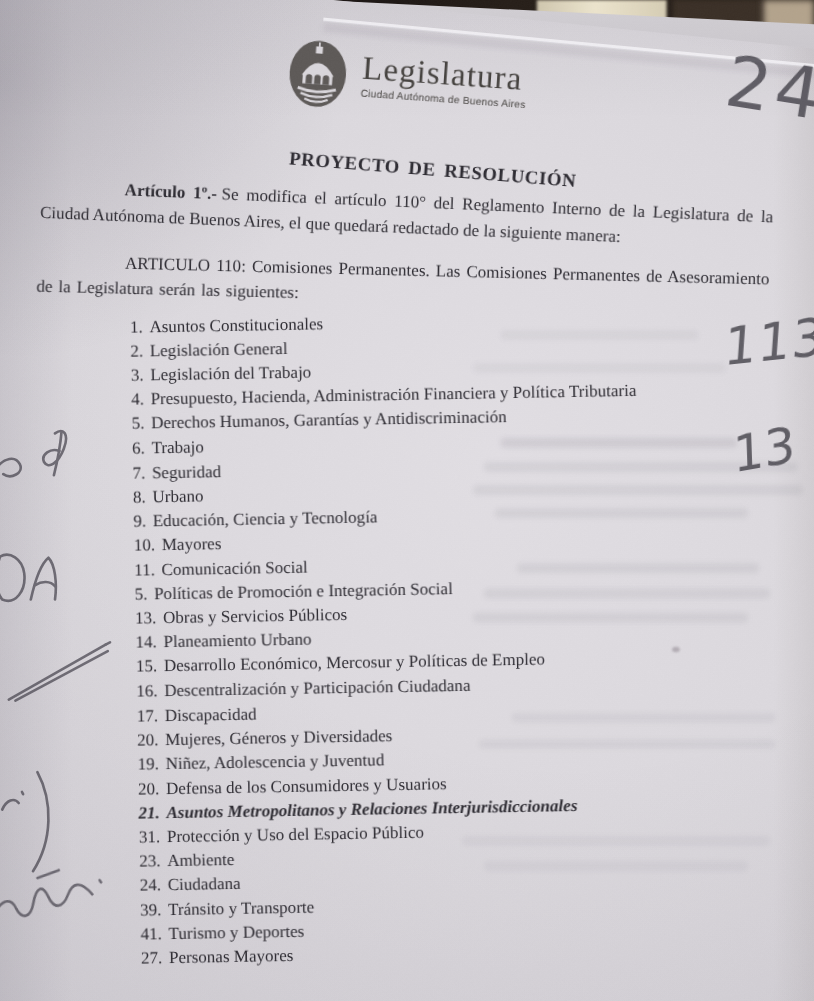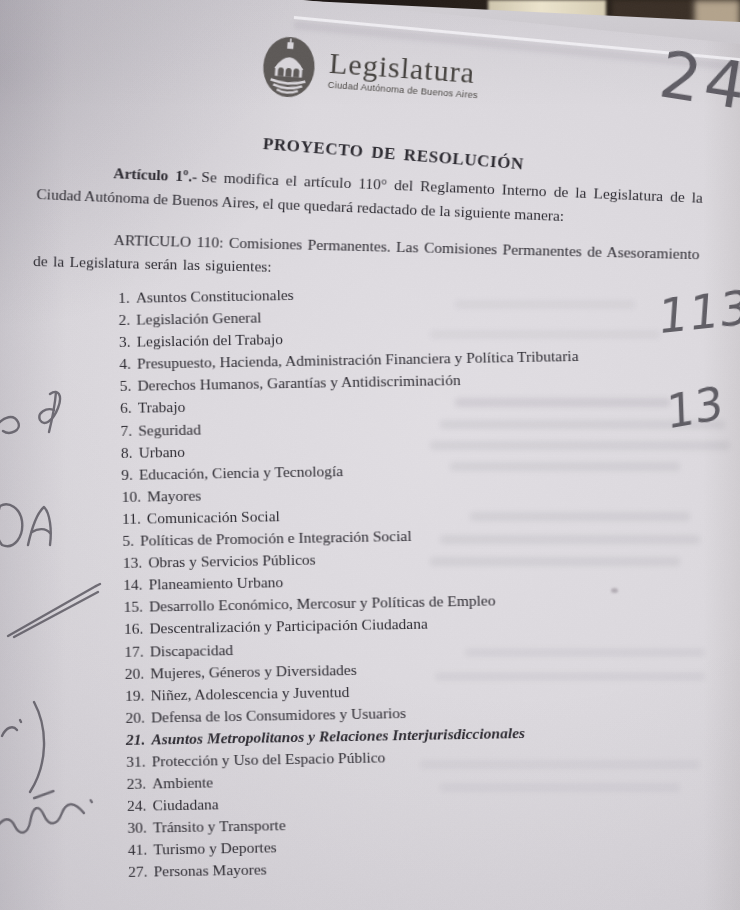--- a/index.html
+++ b/index.html
@@ -186,21 +186,21 @@
         <li><span class="num">20.</span><span>Defensa de los Consumidores y Usuarios</span></li>
 
         <li class="emph"><span class="num">21.</span><span>Asuntos Metropolitanos y Relaciones Interjurisdiccionales</span></li>
 
         <li><span class="num">31.</span><span>Protección y Uso del Espacio Público</span></li>
 
         <li><span class="num">23.</span><span>Ambiente</span></li>
 
         <li><span class="num">24.</span><span>Ciudadana</span></li>
 
-        <li><span class="num">30.</span><span>Tránsito y Transporte</span></li>
+        <li><span class="num">39.</span><span>Tránsito y Transporte</span></li>
 
         <li><span class="num">41.</span><span>Turismo y Deportes</span></li>
 
         <li><span class="num">27.</span><span>Personas Mayores</span></li>
       </ol>
 
     <div class="hand hw-24">24</div>
     <div class="hand hw-113">113</div>
     <div class="hand hw-13">13</div>
 

